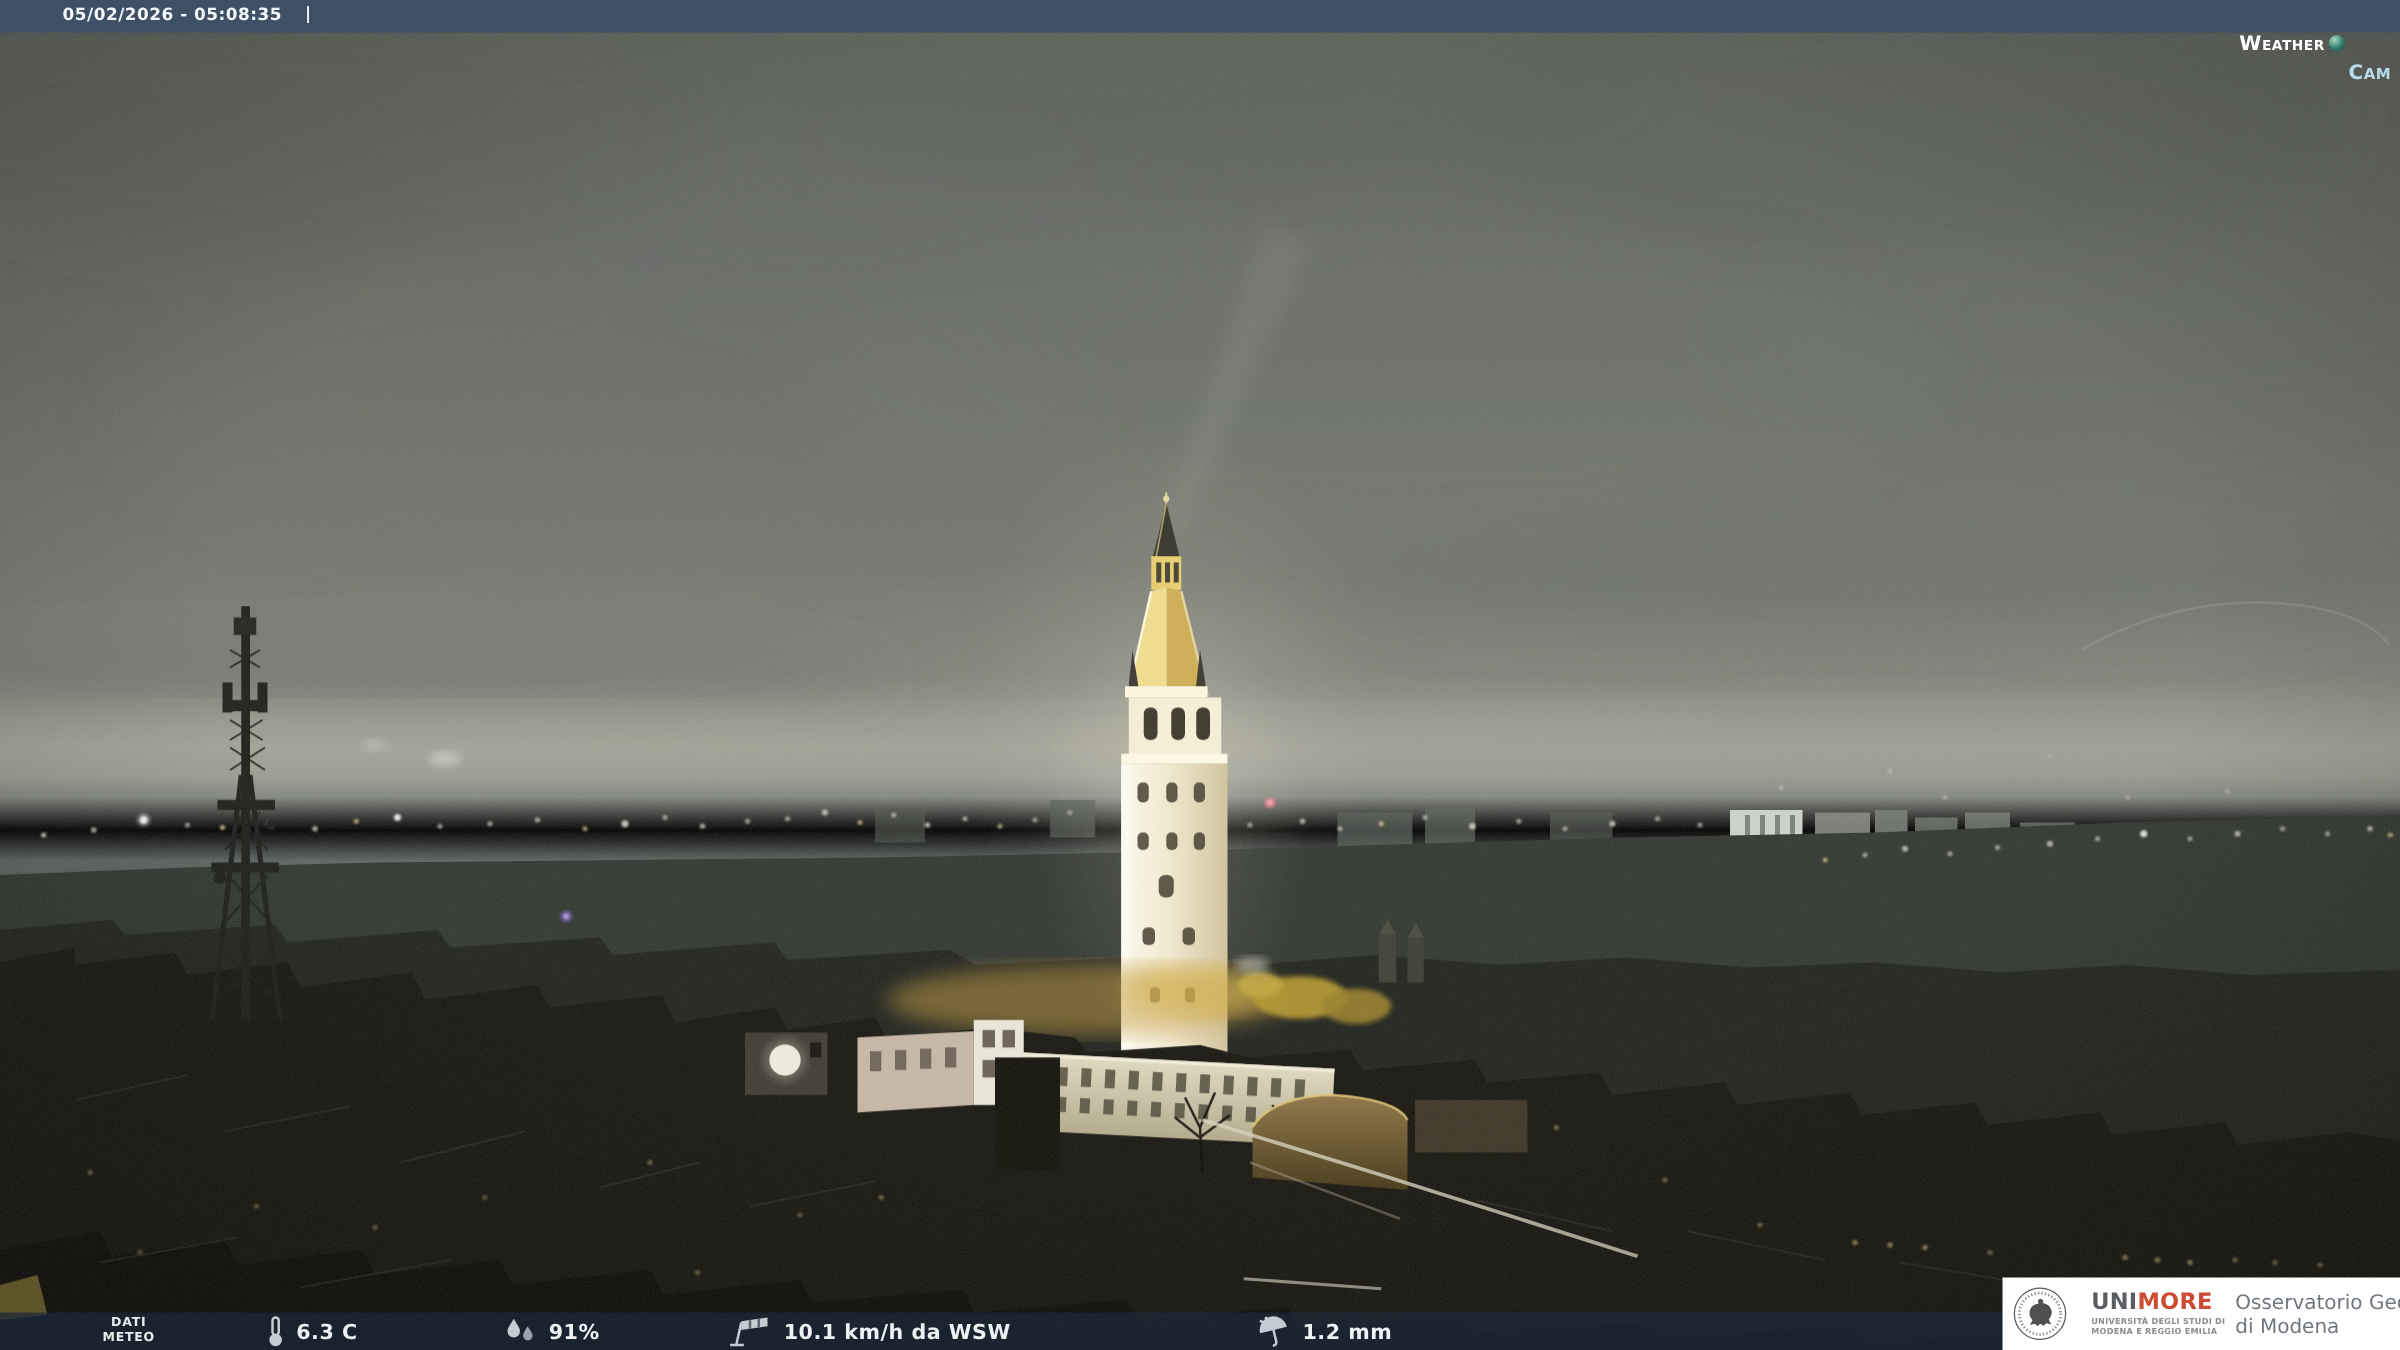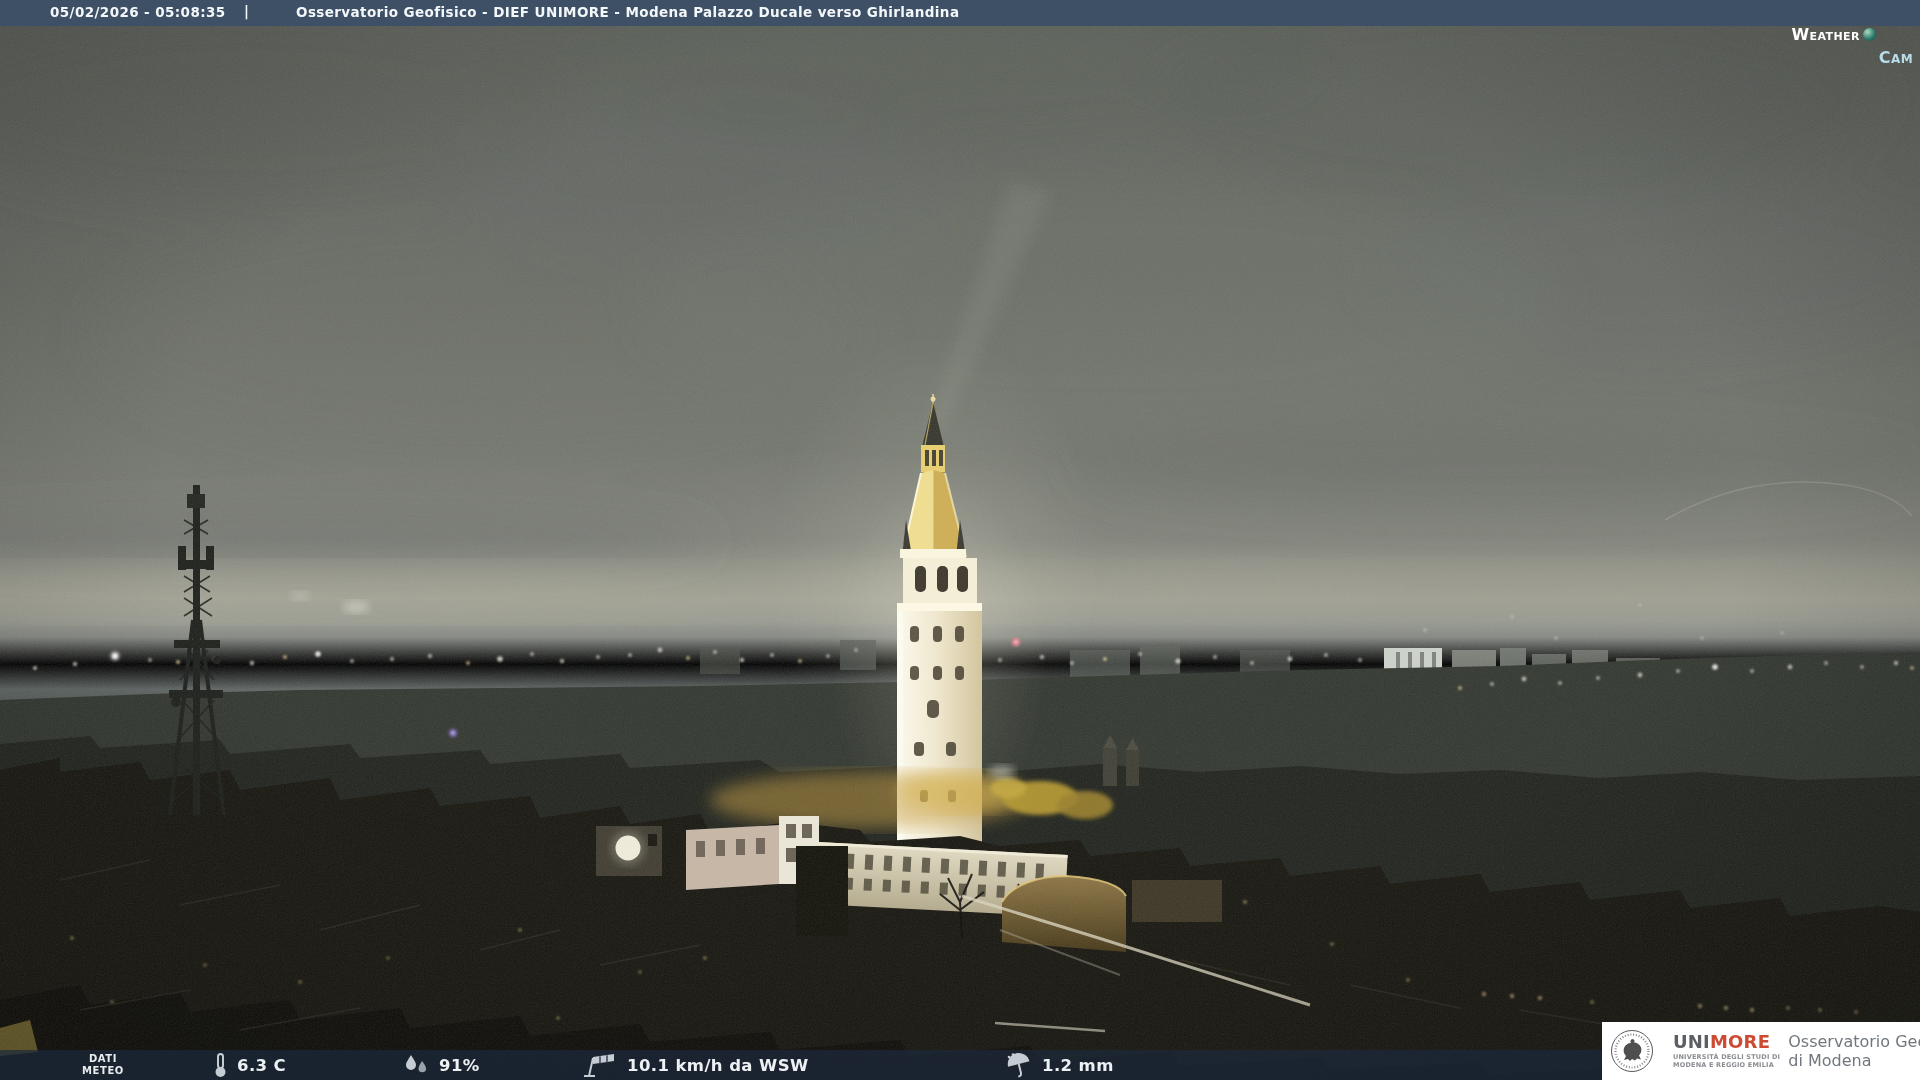--- a/index.html
+++ b/index.html
@@ -434,21 +434,20 @@
       <polygon points="0,1028 30,1020 38,1052 0,1056" fill="#8f7d35" opacity=".8"></polygon>
     </g>
 
     <rect x="0" y="0" width="1920" height="1080" fill="url(#vig)"></rect>
     <rect x="0" y="0" width="1920" height="1080" filter="url(#grain)" opacity=".45"></rect>
   </svg>
 
   <div class="topbar">
     <span class="ts">05/02/2026 - 05:08:35</span>
     <span class="sep">|</span>
-    <span class="title">Osservatorio Geofisico - DIEF UNIMORE - Modena Palazzo Ducale verso Ghirlandina</span>
     <span class="wclogo">
       <span class="w"><span class="big">W</span><span>EATHER</span></span>
       <span class="wcdot"></span>
       <span class="c"><span class="big">C</span><span>AM</span></span>
     </span>
   </div>
 
   <div class="wbar">
     <div class="dati">
       <div>DATI</div>

